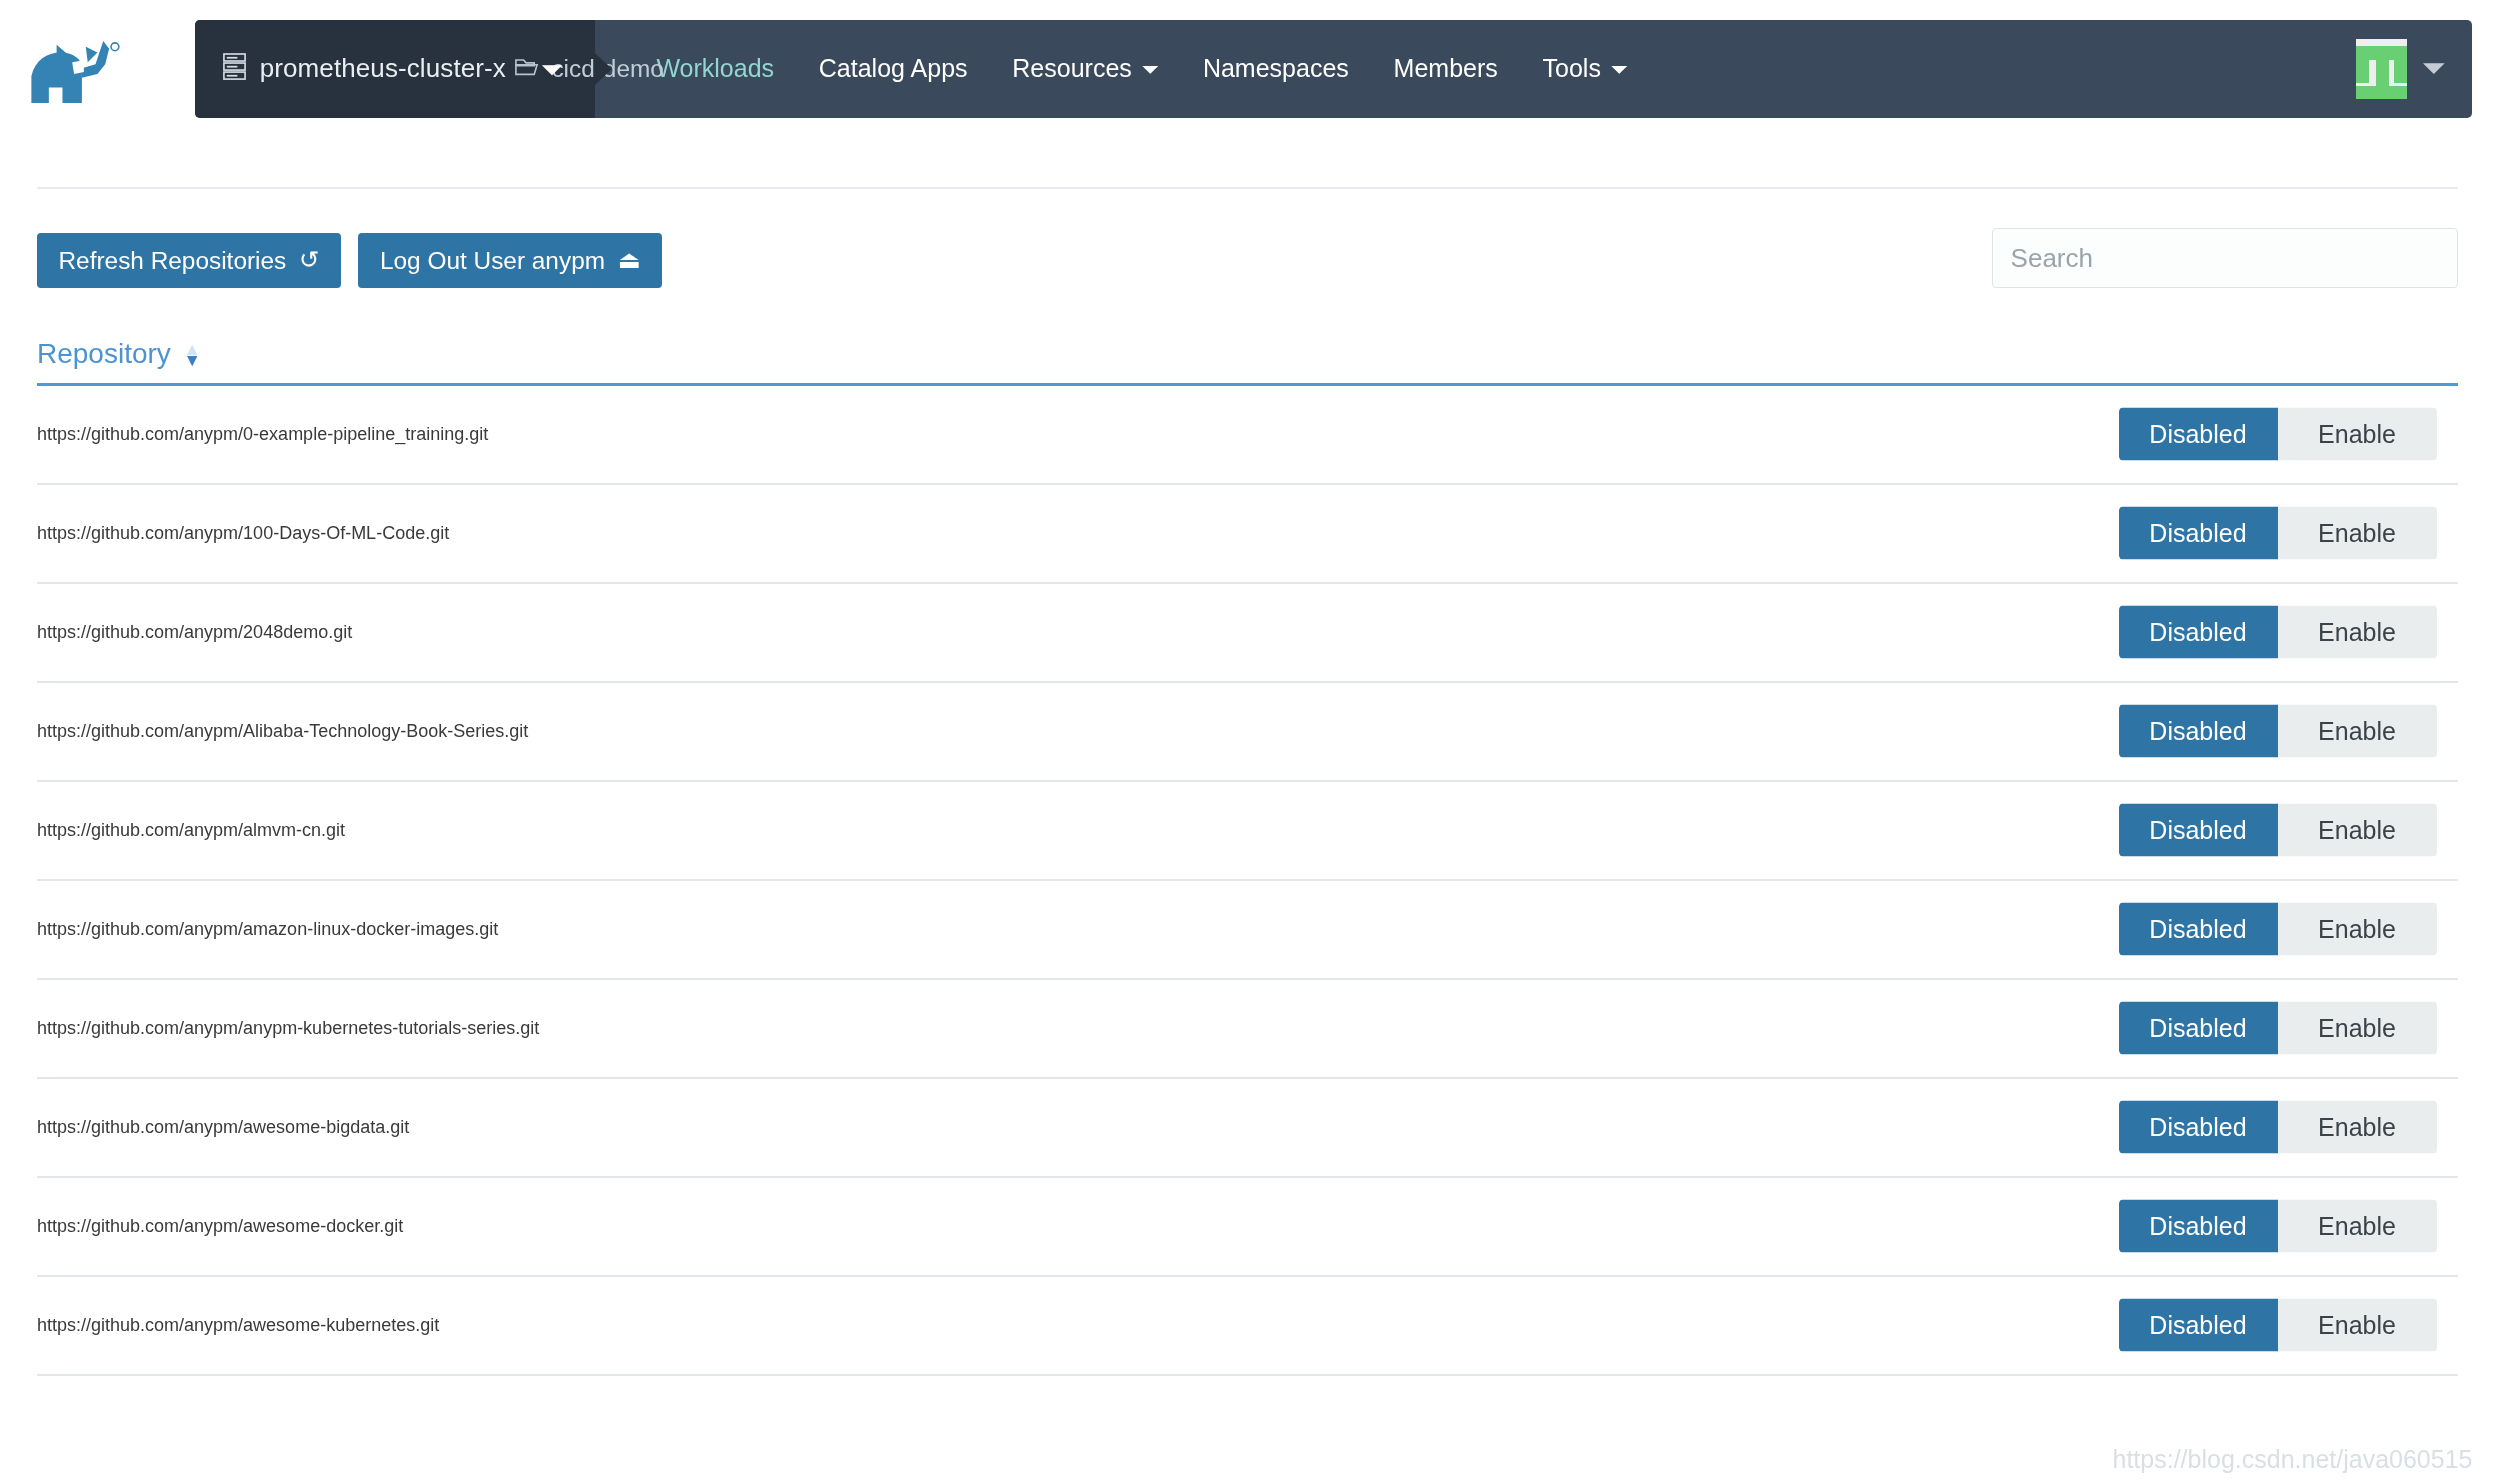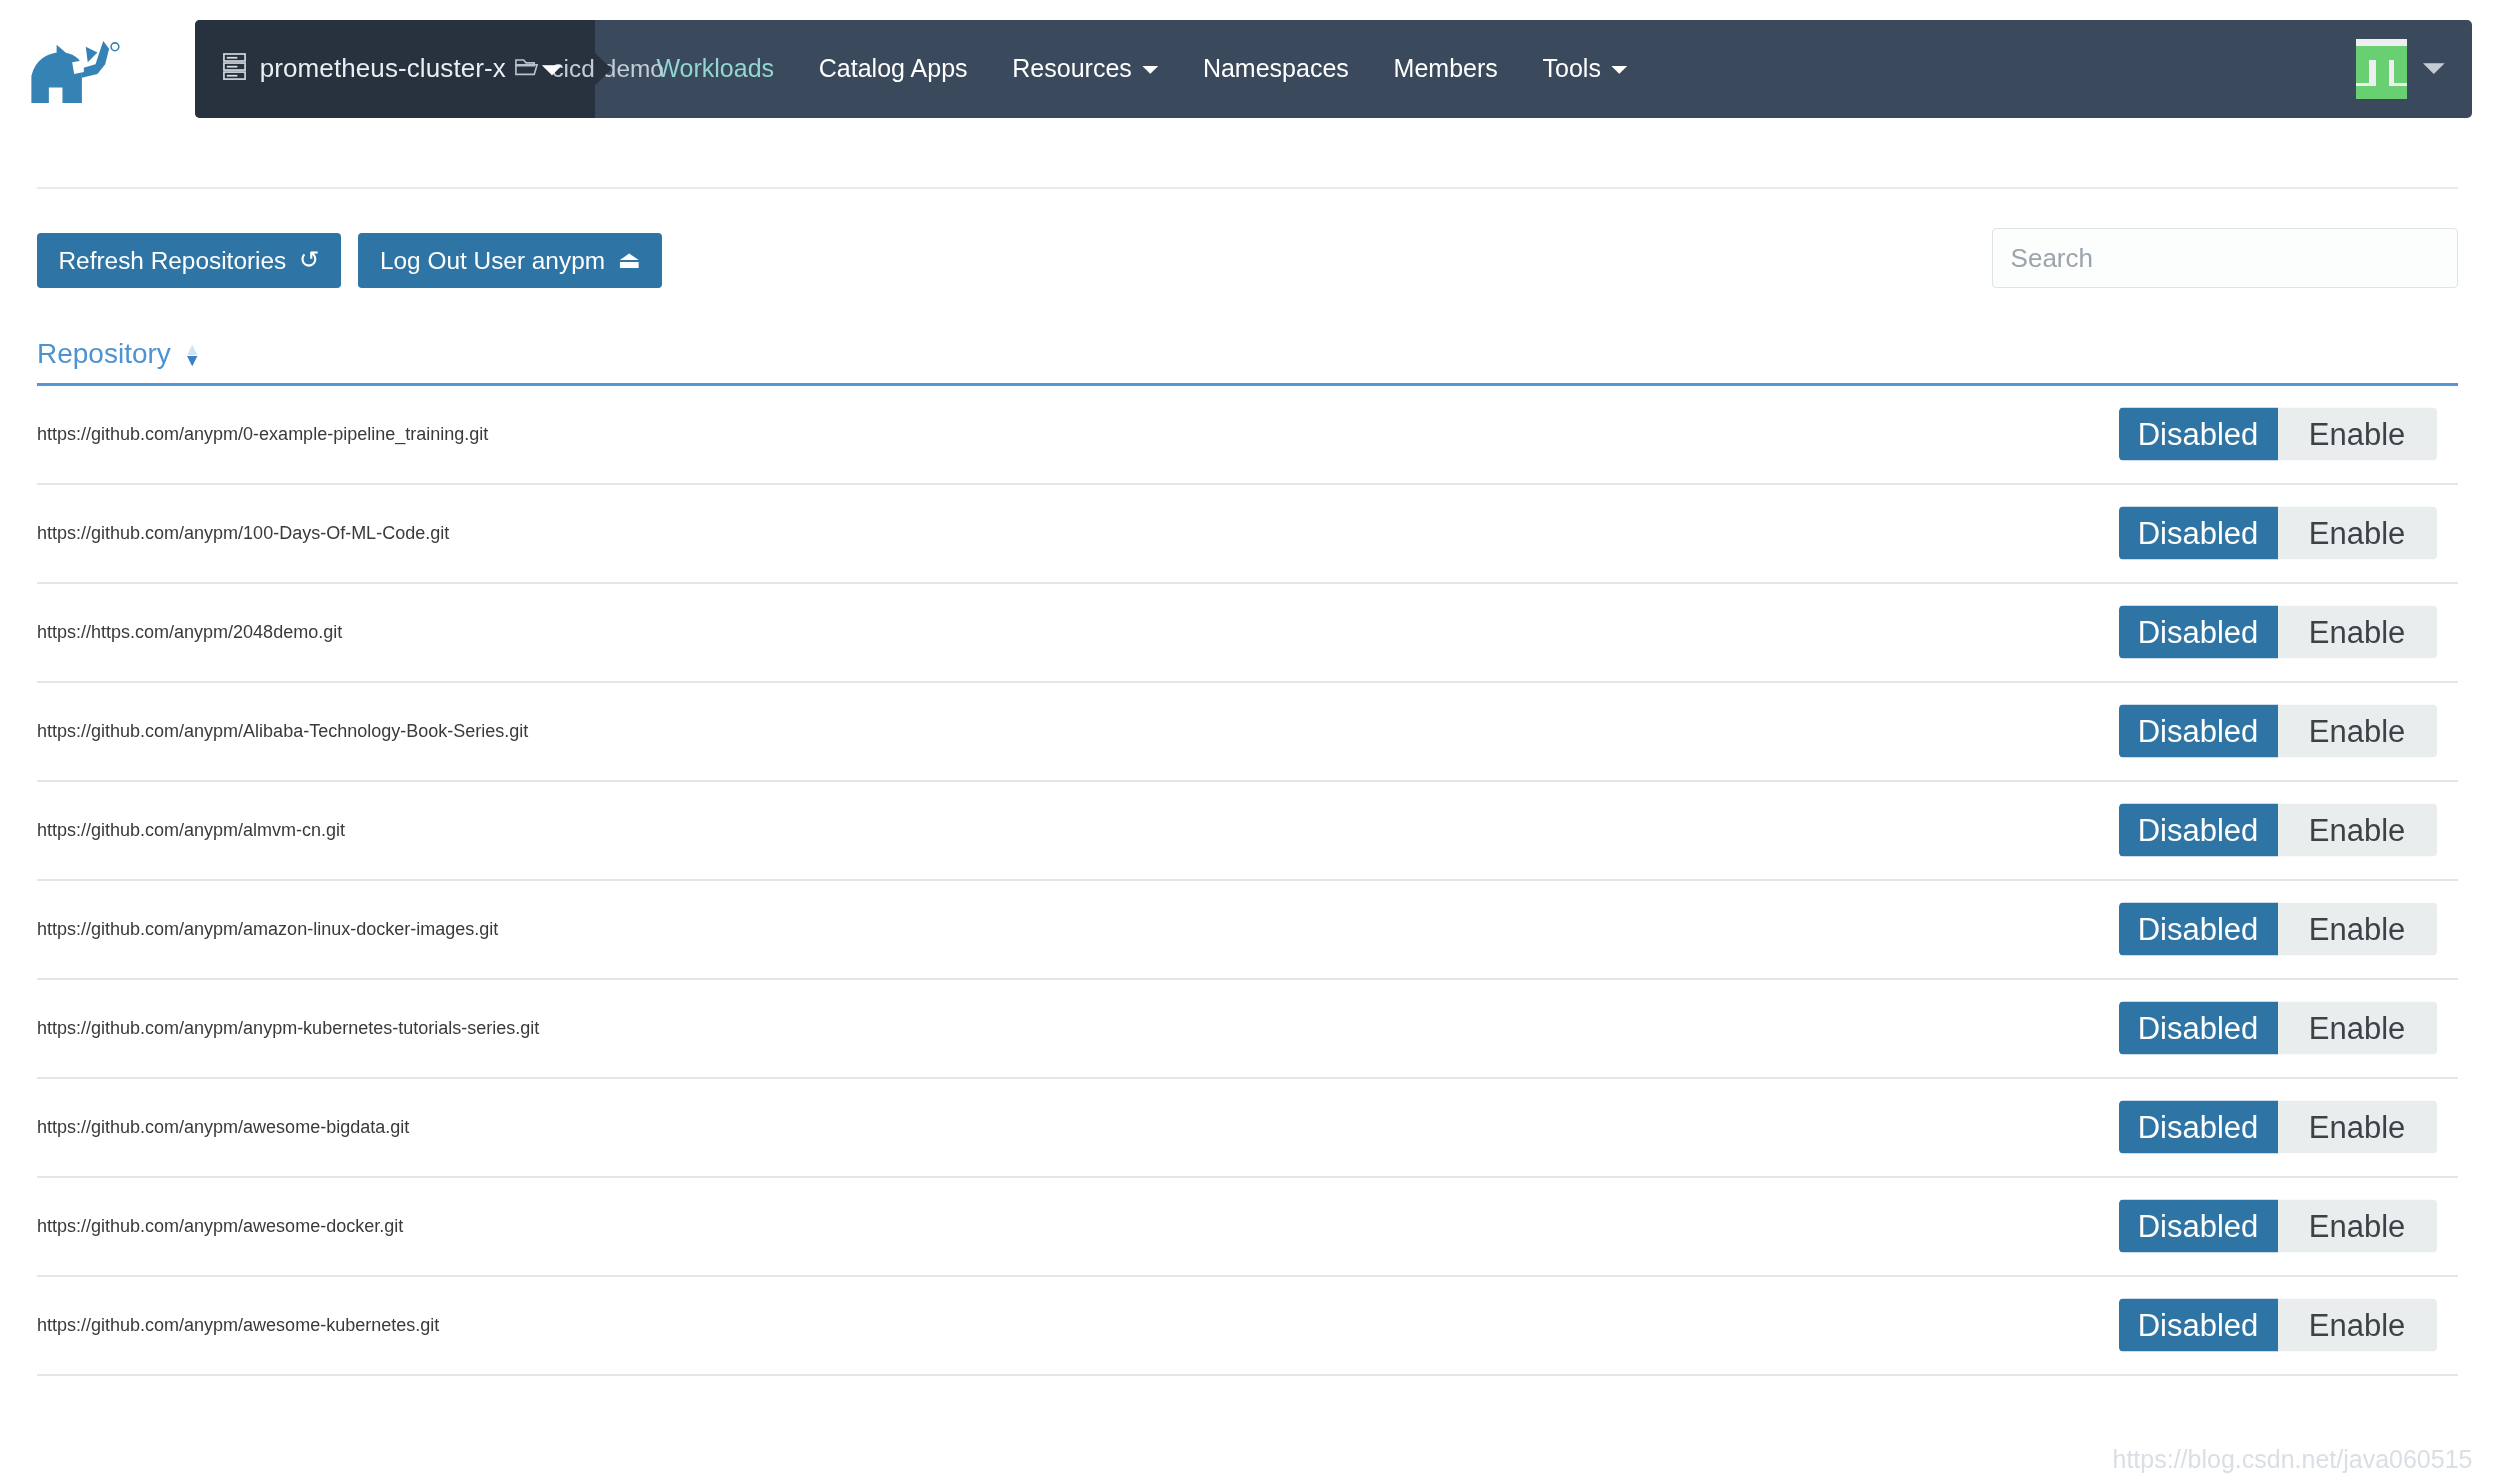--- a/index.html
+++ b/index.html
@@ -247,21 +247,21 @@
   .toggle {
     position: absolute;
     right: 21.5px;
     top: 50%;
     transform: translateY(-50%);
     display: flex;
     border-radius: 3.9px;
     overflow: hidden;
   }
   .tg {
-    font-size: 31px;
+    font-size: 25px;
     height: 53px;
     display: flex;
     align-items: center;
     justify-content: center;
     cursor: pointer;
     font-family: "Liberation Sans", sans-serif;
     border: none;
   }
   .tg.on {
     background: #2e75a5;
@@ -417,21 +417,21 @@
           </div>
         </div>
         <div class="row">
           <span class="repo-url">https://github.com/anypm/100-Days-Of-ML-Code.git</span>
           <div class="toggle">
             <button class="tg on">Disabled</button>
             <button class="tg off">Enable</button>
           </div>
         </div>
         <div class="row">
-          <span class="repo-url">https://https.com/anypm/2048demo.git</span>
+          <span class="repo-url">https://github.com/anypm/2048demo.git</span>
           <div class="toggle">
             <button class="tg on">Disabled</button>
             <button class="tg off">Enable</button>
           </div>
         </div>
         <div class="row">
           <span class="repo-url">https://github.com/anypm/Alibaba-Technology-Book-Series.git</span>
           <div class="toggle">
             <button class="tg on">Disabled</button>
             <button class="tg off">Enable</button>

